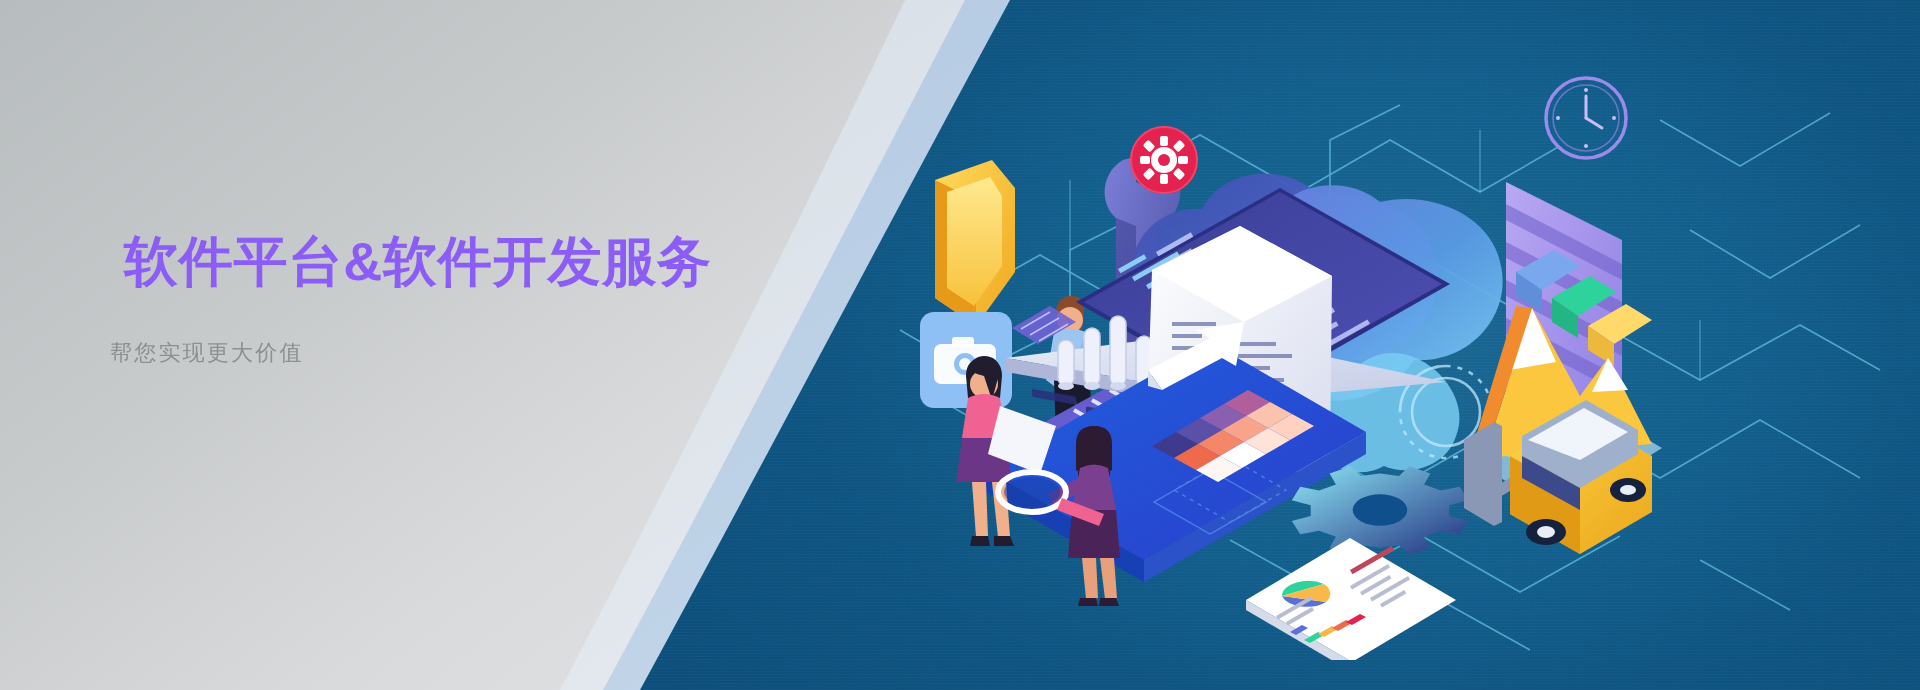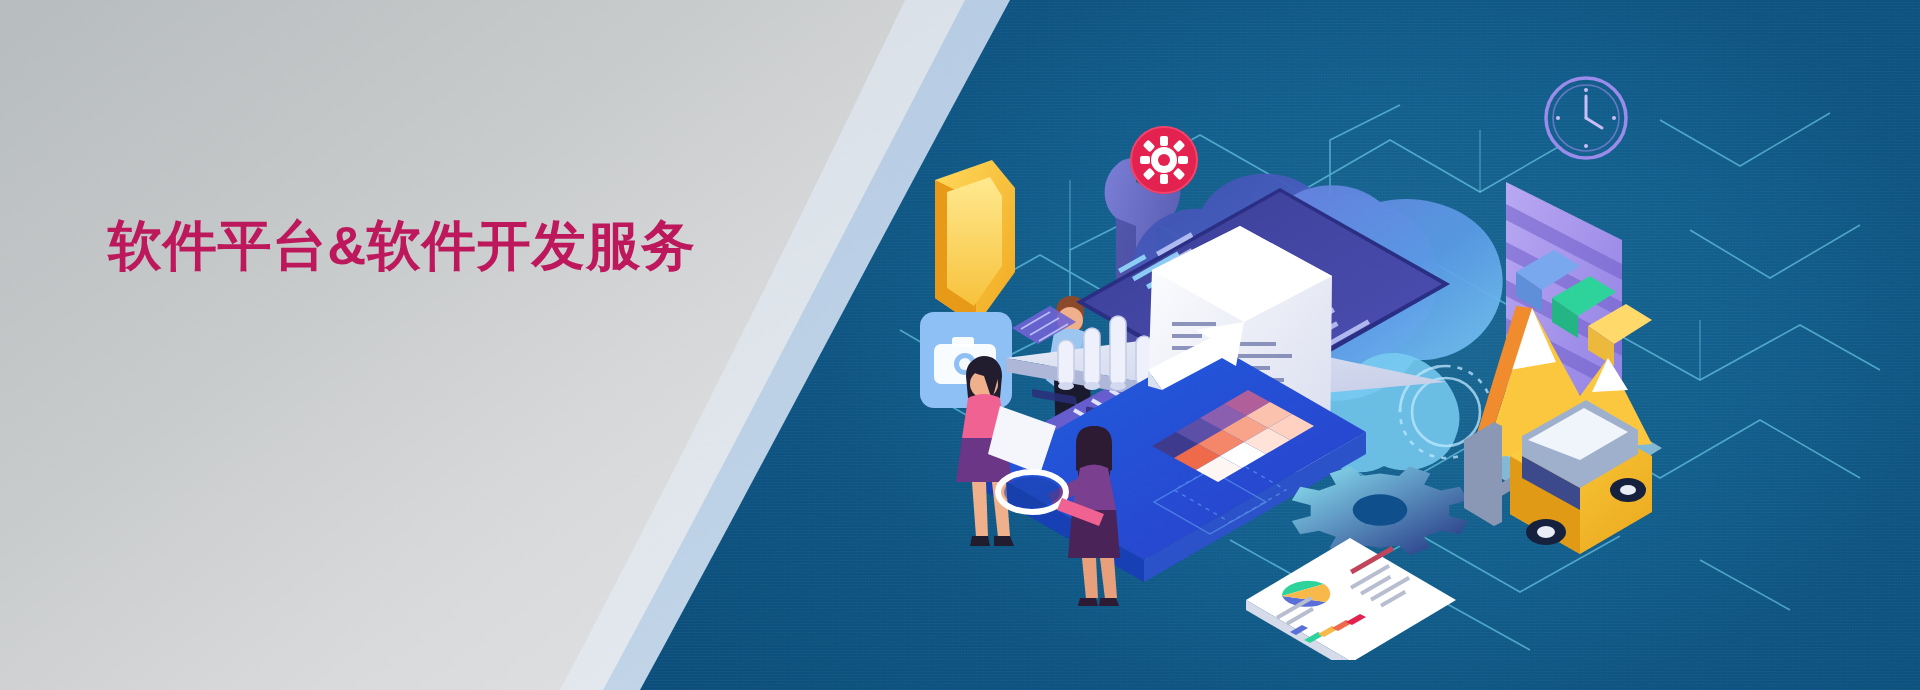--- a/index.html
+++ b/index.html
@@ -32,22 +32,22 @@
   .textblock{
     position:absolute;
     left:108px;top:214px;
     width:760px;
   }
   .headline{
     font-size:54px;
     line-height:1.18;
     font-weight:700;
     letter-spacing:.015em;
-    color:#be185d;
-    margin:0;
+    color:#8b5cf6;
+    margin:16px;
     white-space:nowrap;
   }
   .subline{
     margin:44px 0 0 2px;
     font-size:22px;
     letter-spacing:.10em;
     font-weight:400;
     color:#8d8f90;
     white-space:nowrap;
   }
@@ -114,20 +114,21 @@
 
     <path d="M0 0 L1010 0 C 880 240, 760 470, 640 690 L0 690 Z" fill="url(#gBand2)"></path>
 
     <path d="M0 0 L965 0 C 840 240, 722 470, 603 690 L0 690 Z" fill="url(#gBand1)"></path>
 
     <path d="M0 0 L905 0 C 790 240, 676 470, 560 690 L0 690 Z" fill="url(#gGray)"></path>
   </svg>
 
   <div class="textblock">
     <h1 class="headline">软件平台&amp;软件开发服务</h1>
+    <p class="subline">帮您实现更大价值</p>
   </div>
 
   <div class="illo">
     <svg viewBox="0 0 1010 620">
       <defs>
         <linearGradient id="shieldG" x1="0" y1="0" x2="1" y2="1">
           <stop offset="0%" stop-color="#ffd95c"></stop>
             <stop offset="100%" stop-color="#f0a81f"></stop>
         </linearGradient>
         <linearGradient id="shieldG2" x1="0" y1="0" x2="0" y2="1">

